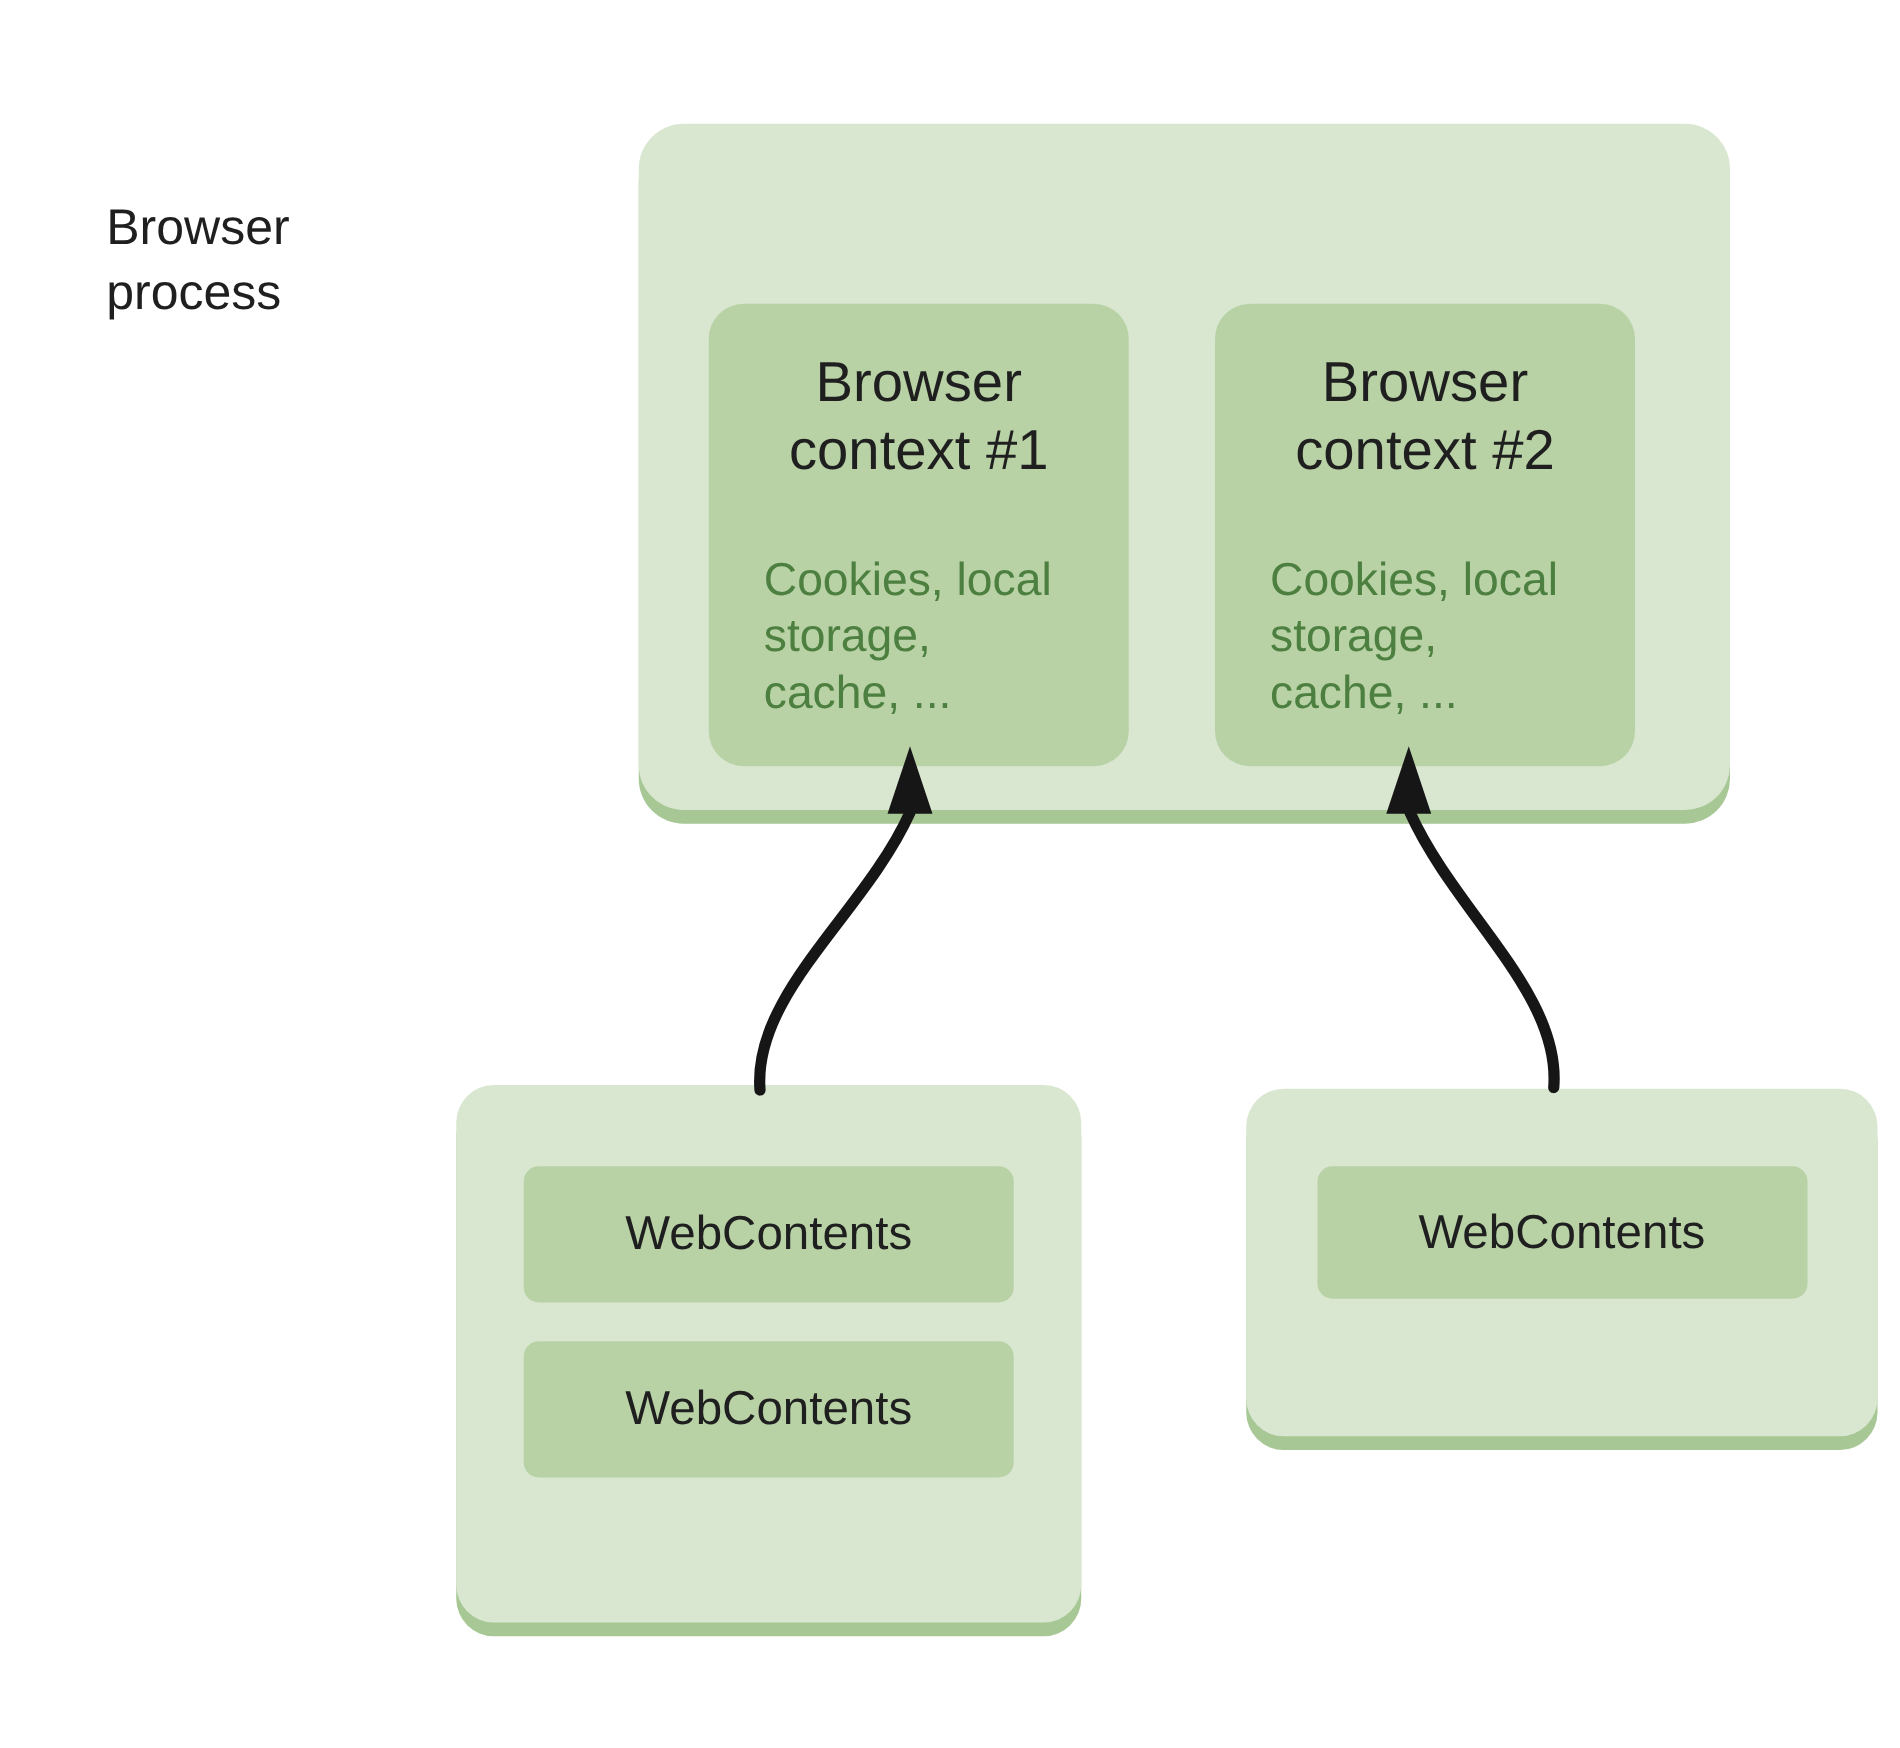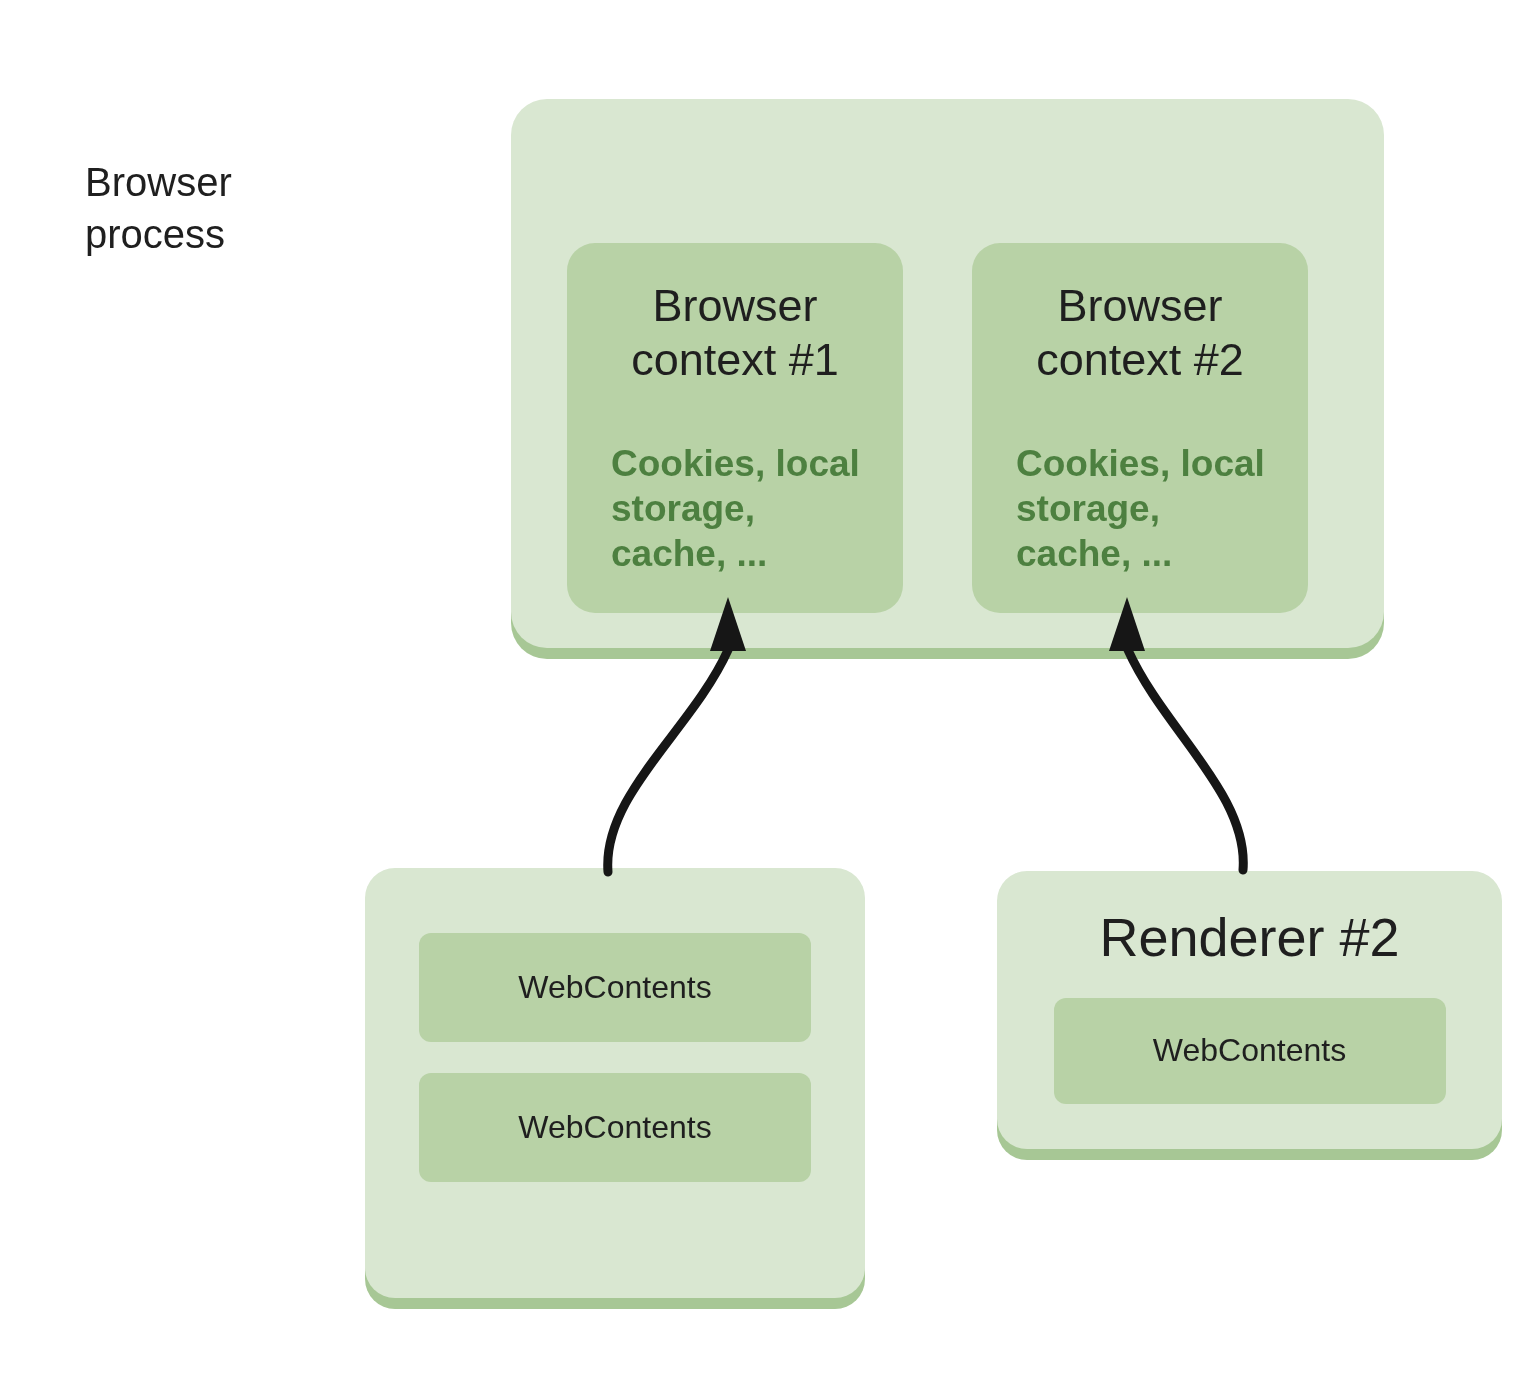--- a/index.html
+++ b/index.html
@@ -33,34 +33,34 @@
   .context-box{
     width:336px;height:370px;border-radius:28px;
     background:var(--c-inner_box);box-sizing:border-box;padding-top:36px;
   }
   .context-title{
     text-align:center;font-size:45px;line-height:1.2;white-space:pre-line;
     color:var(--c-heading_text);
   }
   .context-details{
     margin:54px 30px 0 44px;font-size:37px;line-height:1.22;
-    white-space:pre-line;color:var(--c-detail_text);font-weight:bold;
+    white-space:pre-line;color:var(--c-detail_text);
   }
 
   .renderer-box{box-sizing:border-box;}
   #renderer1-box{left:338px;top:868px;width:500px;height:430px;border-radius:30px;padding-top:42px;}
   #renderer2-box{left:970px;top:871px;width:505px;height:278px;border-radius:30px;padding-top:34px;}
   .renderer-title{
     text-align:center;font-size:54px;line-height:1.2;color:var(--c-heading_text);
   }
   .wc-box{
     width:392px;height:109px;margin:0 auto;border-radius:12px;
     background:var(--c-inner_box);
     display:flex;align-items:center;justify-content:center;
-    font-size:32px;color:var(--c-heading_text);
+    font-size:38px;color:var(--c-heading_text);
   }
   #renderer1-box .wc-box:nth-of-type(1){margin-top:23px;}
   #renderer1-box .wc-box:nth-of-type(2){margin-top:31px;}
   #renderer2-box .wc-box{margin-top:28px;height:106px;}
 
   #arrows{position:absolute;left:0;top:0;width:1520px;height:1398px;pointer-events:none;}
   .arrow-line{fill:none;stroke:var(--c-arrow);stroke-width:9;stroke-linecap:round;}
   .arrow-head{fill:var(--c-arrow);stroke:none;}
 </style>
 </head>
@@ -90,21 +90,20 @@
       </div>
     </div>
   </div>
 
   <div class="outer-box renderer-box" id="renderer1-box">
     <div class="wc-box">WebContents</div>
     <div class="wc-box">WebContents</div>
   </div>
 
   <div class="outer-box renderer-box" id="renderer2-box">
-    <div class="renderer-title">Renderer #2</div>
     <div class="wc-box">WebContents</div>
   </div>
 
   <svg id="arrows" viewBox="0 0 1520 1398" xmlns="http://www.w3.org/2000/svg">
     <g>
       <path class="arrow-line" d="M 581 872 C 575 795, 665 730, 701 650"></path>
       <polygon class="arrow-head" points="701,597 683,651 719,651"></polygon>
     </g>
     <g>
       <path class="arrow-line" d="M 1216 870 C 1222 795, 1137 730, 1101 650"></path>

